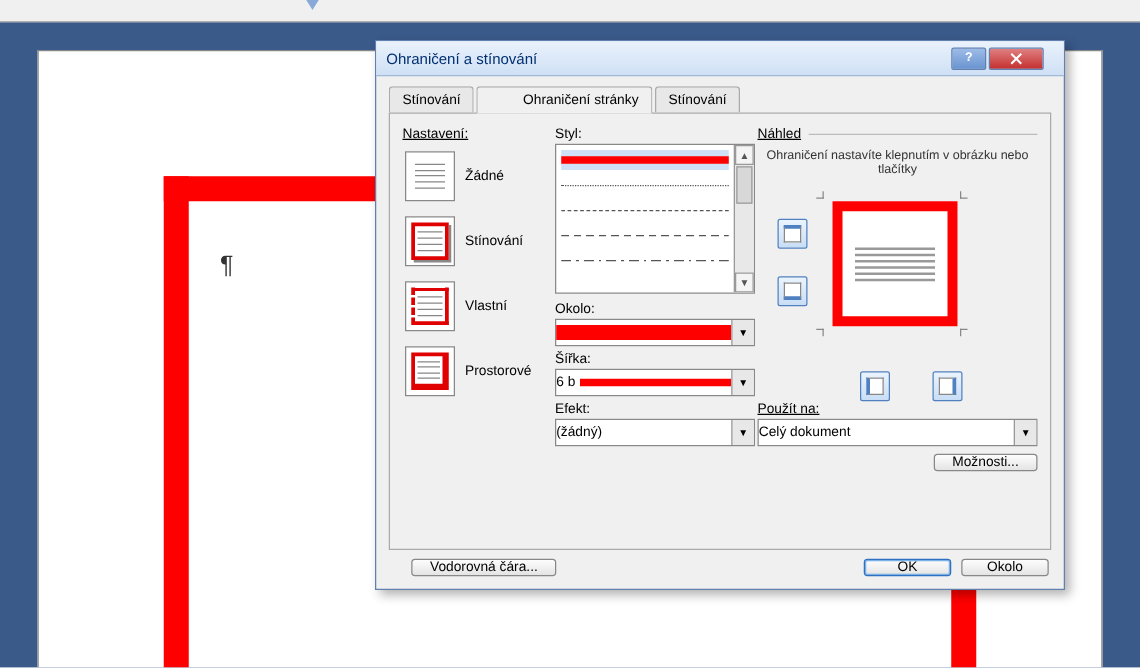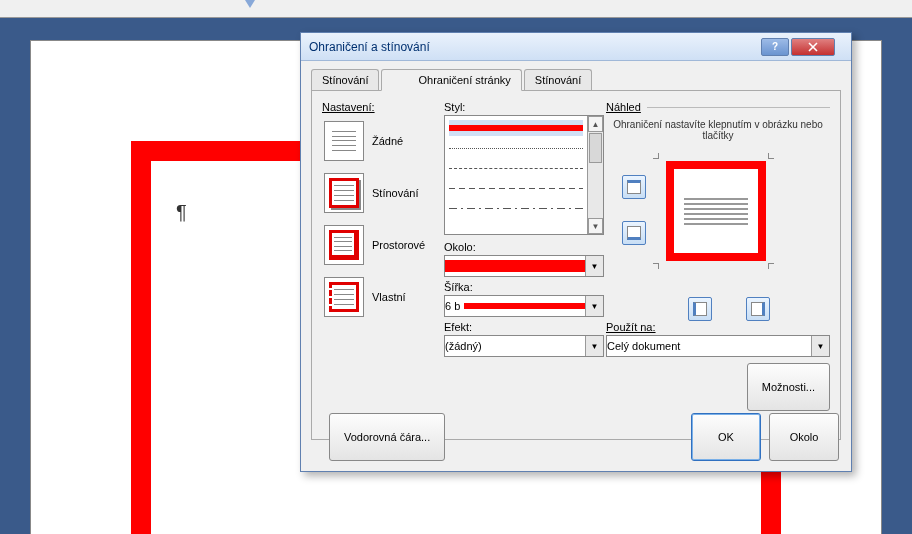--- a/index.html
+++ b/index.html
@@ -91,21 +91,21 @@
 .tick-mark::before, .tick-mark::after { content:''; position:absolute; background:#888; }
 .tick-mark.tl { left: 52px; top: 2px; } .tick-mark.tl::before{ width:1px; height:6px; } .tick-mark.tl::after{ width:6px; height:1px; top:5px; left:-5px;}
 .tick-mark.tr { left: 162px; top: 2px; } .tick-mark.tr::before{ width:1px; height:6px; } .tick-mark.tr::after{ width:6px; height:1px; top:5px;}
 .tick-mark.bl { left: 52px; top: 112px; } .tick-mark.bl::before{ width:1px; height:6px; } .tick-mark.bl::after{ width:6px; height:1px; left:-5px;}
 .tick-mark.br { left: 162px; top: 112px; } .tick-mark.br::before{ width:1px; height:6px; } .tick-mark.br::after{ width:6px; height:1px;}
 
 .apply-label { text-decoration: underline; display: block; margin-bottom: 2px; }
 .options-row { text-align: right; margin-top: 6px; }
 
 
-.btn { padding: 17px 14px; border: 1px solid #888; background: linear-gradient(#fdfdfd,#e4e4e4); border-radius: 3px; cursor: pointer; min-width: 70px; text-align: center; display: inline-block; }
+.btn { padding: 0 14px; border: 1px solid #888; background: linear-gradient(#fdfdfd,#e4e4e4); border-radius: 3px; cursor: pointer; min-width: 70px; text-align: center; display: inline-block; }
 .btn.primary { border: 1px solid #3070c0; box-shadow: 0 0 0 1px #7ab0e8 inset; }
 .dialog-buttons { position: absolute; bottom: 10px; right: 12px; display: flex; gap: 8px; justify-content: center; }
 .hline-btn { position: absolute; bottom: 10px; left: 28px; }
 </style>
 </head>
 <body>
 
 <div class="ruler">
   <div class="ruler-marker"></div>
 </div>
@@ -160,40 +160,40 @@
               <span></span>
               <span></span>
               <span></span>
             </div>
           </div>
         <span>Stínování</span>
       </div>
 
       <div class="setting-item">
         <div class="setting-icon">
-            <div class="icon-box-red icon-3d">
-              <span></span>
-              <span></span>
-              <span></span>
-              <span></span>
-            </div>
-          </div>
-        <span>Prostorové</span>
+            <div class="icon-box-red icon-custom-left">
+              <span></span>
+              <span></span>
+              <span></span>
+              <span></span>
+            </div>
+          </div>
+        <span>Vlastní</span>
       </div>
 
       <div class="setting-item">
         <div class="setting-icon">
-            <div class="icon-box-red icon-custom-left">
-              <span></span>
-              <span></span>
-              <span></span>
-              <span></span>
-            </div>
-          </div>
-        <span>Vlastní</span>
+            <div class="icon-box-red icon-3d">
+              <span></span>
+              <span></span>
+              <span></span>
+              <span></span>
+            </div>
+          </div>
+        <span>Prostorové</span>
       </div>
     </div>
 
     <div class="col-style">
       <span class="group-label">Styl:</span>
       <div class="style-list">
         <div class="style-items">
           <div class="style-line selected">
               <div class="style-line-inner solid-red"></div>
             </div>

